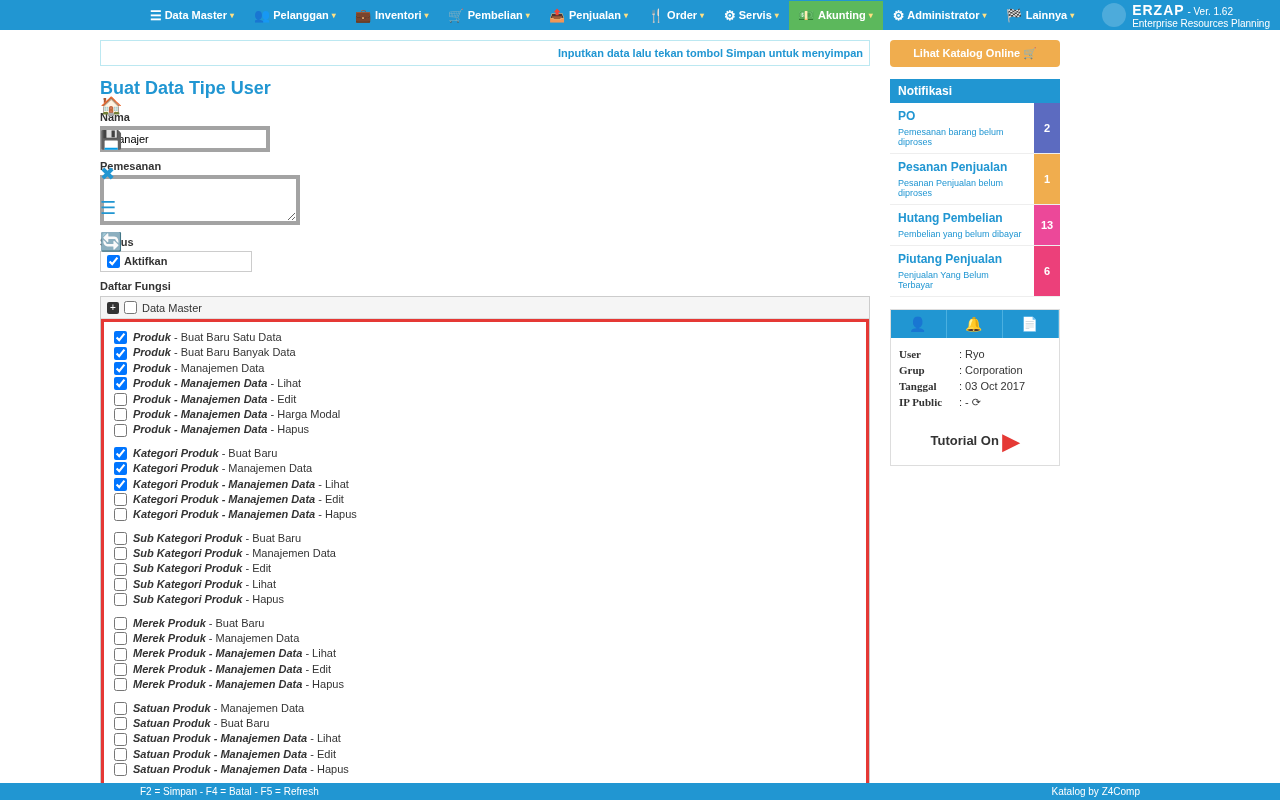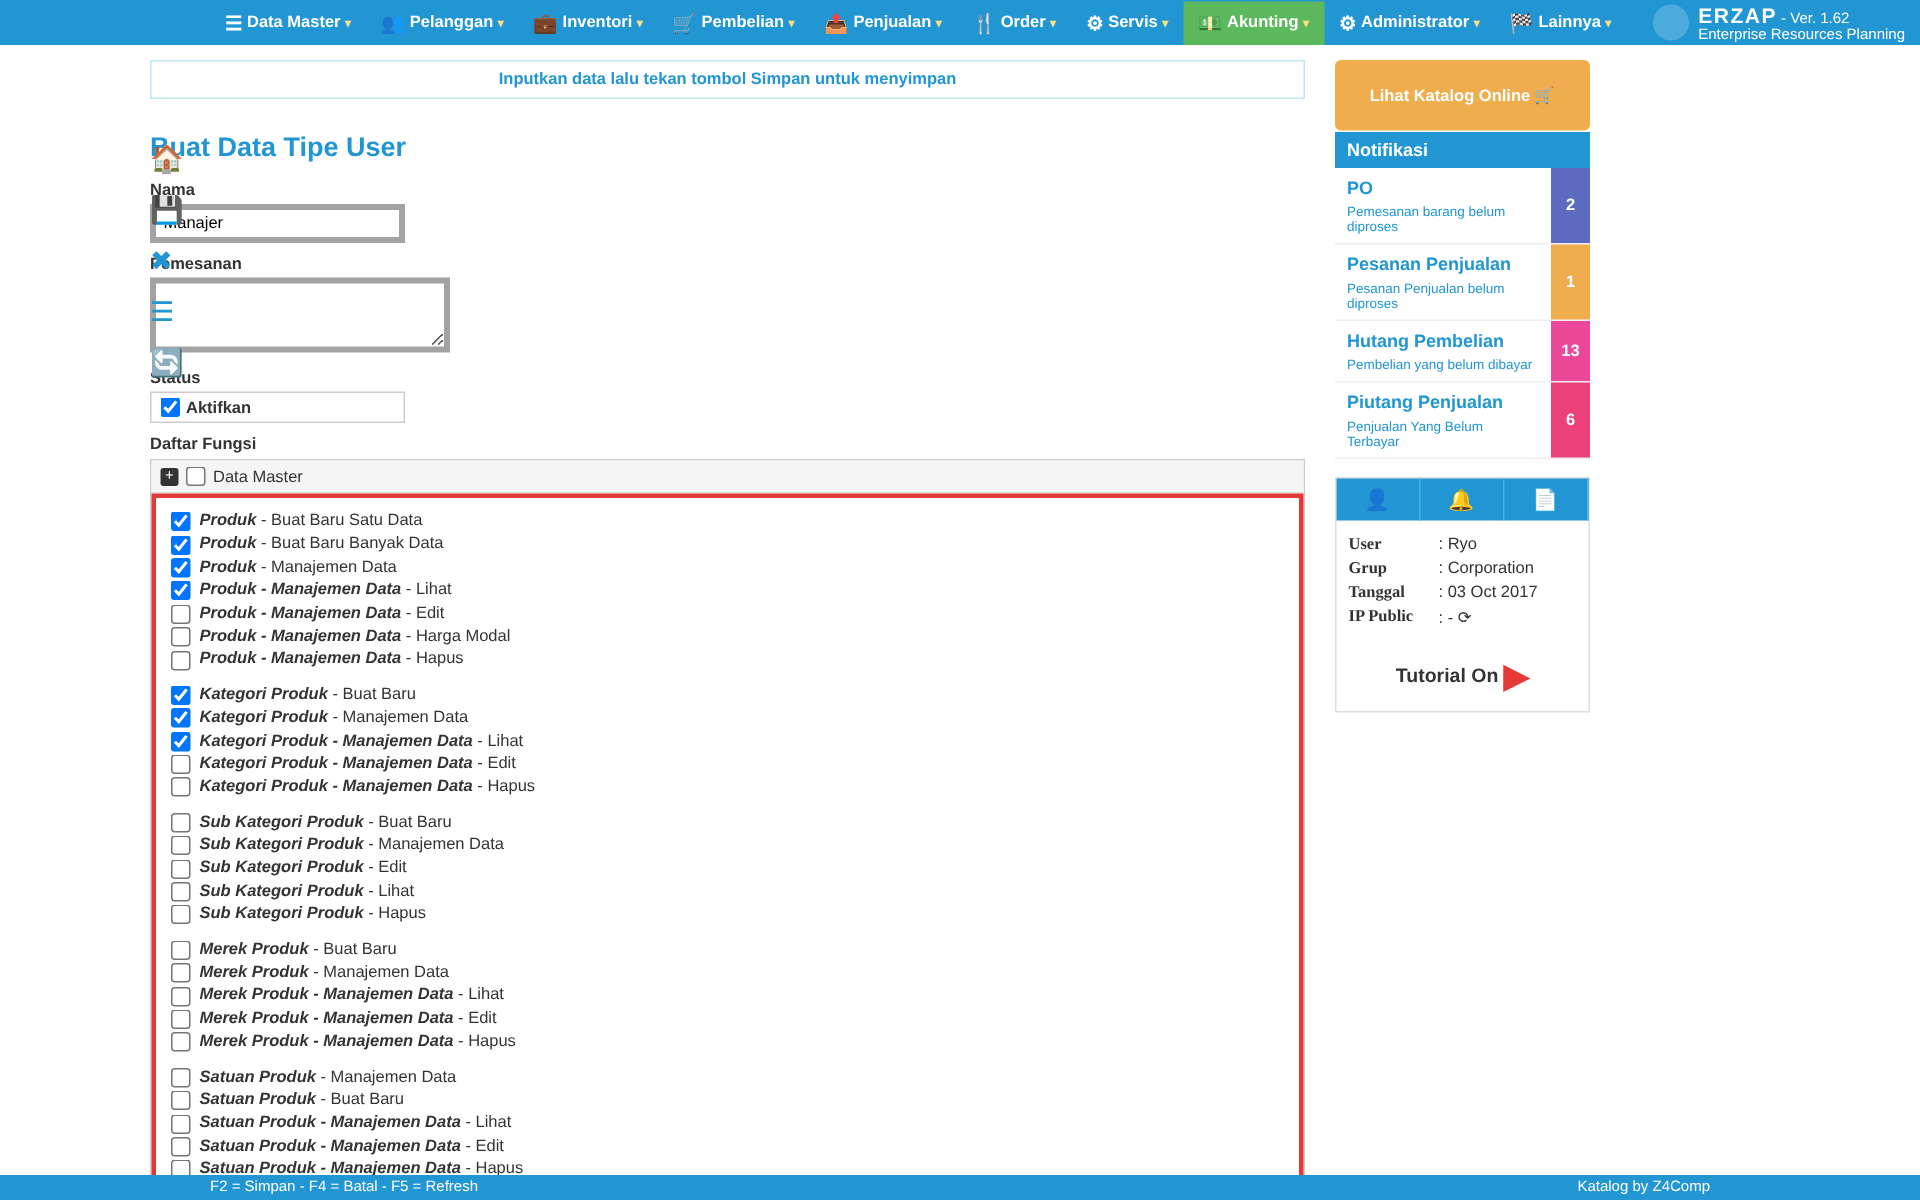--- a/index.html
+++ b/index.html
@@ -10,35 +10,35 @@
 .nav-item.green { background: #5cb85c; }
 .nav-item .ico { font-size: 13px; }
 .nav-item .caret { font-size: 8px; color: #ffe082; }
 .brand { color: #fff; font-size: 10px; text-align: left; display: flex; align-items: center; gap: 6px; }
 .brand .logo { width: 24px; height: 24px; background: #fff3; border-radius: 50%; display: inline-block; }
 .brand-text strong { font-size: 14px; letter-spacing: 1px; }
 .container { display: flex; padding: 10px 130px 30px 100px; gap: 20px; }
 .left-icons { position: absolute; left: 100px; top: 95px; display: flex; flex-direction: column; gap: 12px; }
 .left-icons span { color: #2196d2; font-size: 18px; cursor: pointer; }
 .main { flex: 1; max-width: 770px; }
-.info-bar { border: 1px solid #bce8f1; background: #fff; color: #2196d2; text-align: center; padding: 6px; margin-bottom: 22px; font-size: 11px; font-weight: bold; }
+.info-bar { border: 1px solid #bce8f1; background: #fff; color: #2196d2; text-align: right; padding: 6px; margin-bottom: 12px; font-size: 11px; font-weight: bold; }
 h2 { color: #2196d2; font-size: 18px; font-weight: bold; margin: 6px 0 12px 0; }
 label.lbl { display: block; font-size: 11px; font-weight: bold; margin-bottom: 3px; margin-top: 8px; }
 .inp { width: 170px; padding: 3px 5px; border: 4px solid #a3a3a3; font-size: 11px; }
 textarea.inp { width: 200px; height: 50px; resize: both; }
-.chk-row { border: 1px solid #ccc; width: 170px; padding: 3px 6px; display: flex; align-items: center; gap: 4px; font-size: 11px; font-weight: bold; }
+.chk-row { border: 1px solid #ccc; width: 152px; padding: 3px 6px; display: flex; gap: 4px; font-size: 11px; font-weight: bold; }
 .funclist { border: 1px solid #ccc; margin-top: 4px; }
 .grp-header { background: #f5f5f5; border-bottom: 1px solid #ddd; padding: 4px 6px; font-size: 11px; display: flex; align-items: center; gap: 5px; }
 .grp-header .plus { background: #333; color: #fff; width: 12px; height: 12px; font-size: 10px; text-align: center; line-height: 12px; border-radius: 2px; }
 .func-body { border: 3px solid #e53935; padding: 8px 10px; }
 .func-group { margin-bottom: 8px; }
 .func-line { font-size: 11px; display: flex; align-items: center; gap: 6px; line-height: 1.4; }
 .func-line input { margin: 0; }
 .right { width: 170px; }
-.katalog-btn { background: #f0ad4e; color: #fff; width: 100%; padding: 17px; border: none; border-radius: 4px; font-size: 11px; font-weight: bold; margin-bottom: 1px; cursor: pointer; }
+.katalog-btn { background: #f0ad4e; color: #fff; width: 100%; padding: 7px; border: none; border-radius: 4px; font-size: 11px; font-weight: bold; margin-bottom: 12px; cursor: pointer; }
 .notif-head { background: #2196d2; color: #fff; padding: 5px 8px; font-size: 12px; font-weight: bold; }
 .notif { display: flex; border-bottom: 1px solid #eee; }
 .notif-l { flex: 1; padding: 6px 8px; }
 .notif-l .t1 { color: #2196d2; font-weight: bold; font-size: 12px; }
 .notif-l .t2 { color: #2196d2; font-size: 9px; margin-top: 4px; }
 .notif-r { width: 26px; display: flex; align-items: center; justify-content: center; color: #fff; font-weight: bold; font-size: 11px; }
 .c-purple{background:#5c6bc0;}.c-orange{background:#f0ad4e;}.c-green{background:#ec4899;}.c-pink{background:#ec407a;}
 .info-card { border: 1px solid #ddd; margin-top: 12px; }
 .info-tabs { display: flex; background: #2196d2; }
 .info-tabs span { flex: 1; text-align: center; color: #fff; padding: 6px; font-size: 14px; border-right: 1px solid #4bb0e0; }

